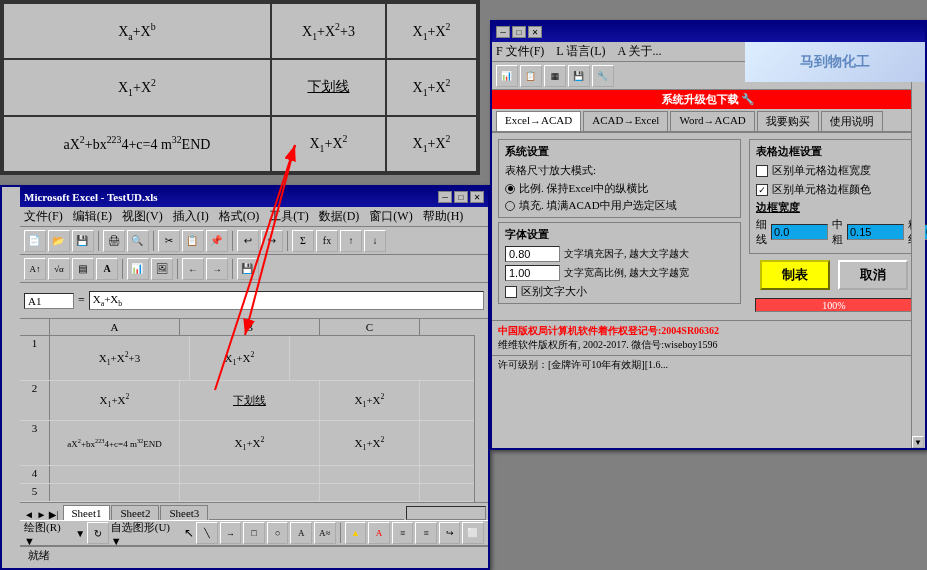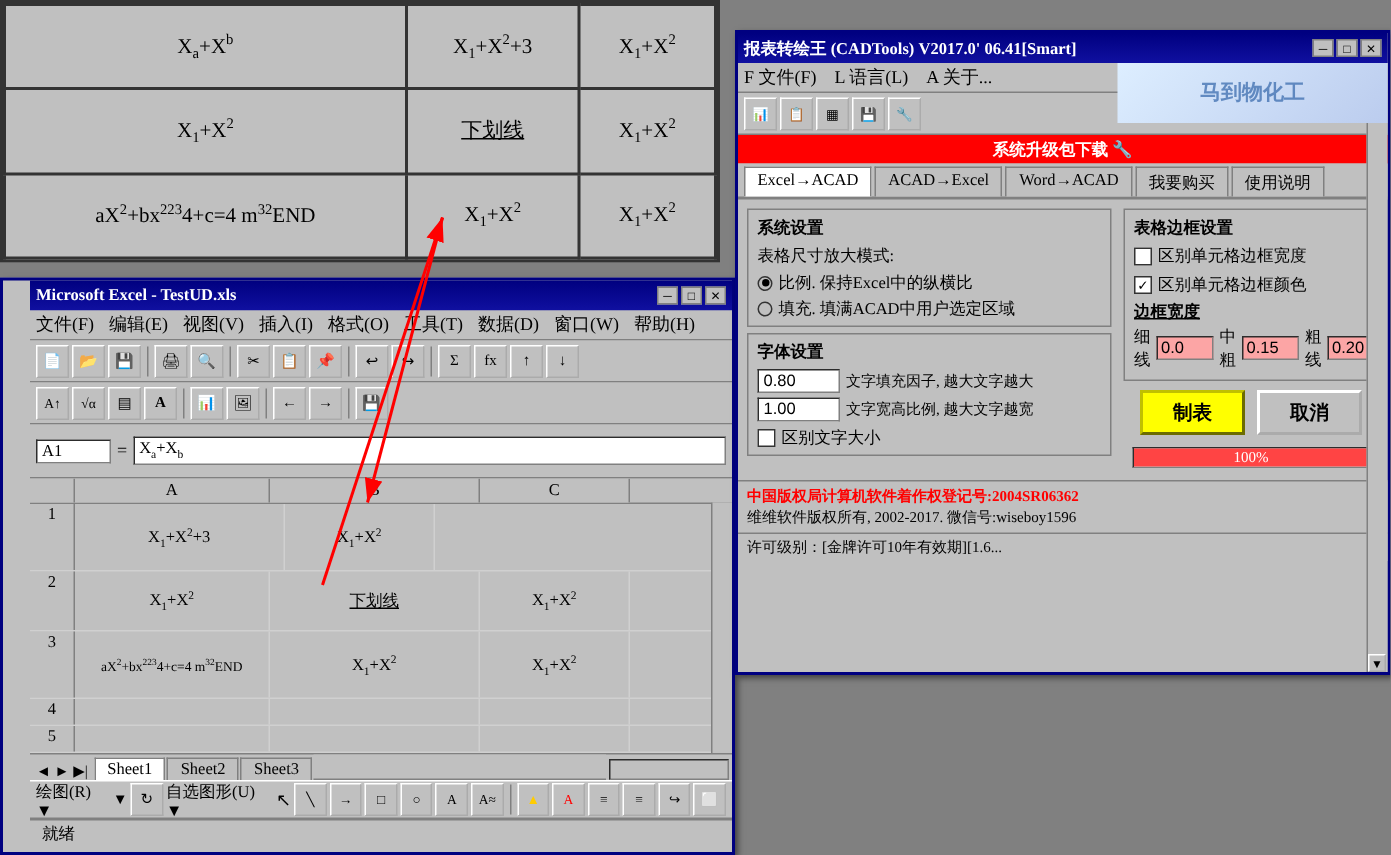--- a/index.html
+++ b/index.html
@@ -364,22 +364,22 @@
     .border-settings-box {
       border: 1px solid #808080;
       padding: 4px 6px;
       background: #c0c0c0;
     }
     .border-row {
       display: flex; align-items: center; gap: 4px;
       margin-bottom: 2px; font-size: 11px;
     }
     .border-input {
-      width: 38px;
-      background: #fca5a5;
+      width: 57px;
+      background: #0ea5e9;
       border: 1px inset #808080;
       padding: 1px 2px;
       font-size: 11px;
     }
 
     .copyright-bar {
       background: #c0c0c0;
       padding: 3px 6px;
       font-size: 10px;
       border-top: 1px solid #808080;
@@ -642,21 +642,20 @@
   </div>
 
   <div class="excel-statusbar">
     <span>就绪</span>
   </div>
 </div>
 
 <div class="cad-window">
 
   <div class="cad-titlebar">
-    <span class="cad-title-text">报表转绘王 (CADTools) V2017.0' 06.41[Smart]</span>
     <div class="excel-title-buttons">
       <div class="win-btn">─</div>
       <div class="win-btn">□</div>
       <div class="win-btn">✕</div>
     </div>
   </div>
 
   <div style="position:absolute; top:20px; right:0; width:180px; height:40px; background:linear-gradient(135deg,#ddeeff,#bbccee); display:flex; align-items:center; justify-content:center; overflow:hidden; z-index:36;">
     <span style="font-size:14px; font-weight:bold; color:#3366aa; opacity:0.7;">马到物化工</span>
   </div>

